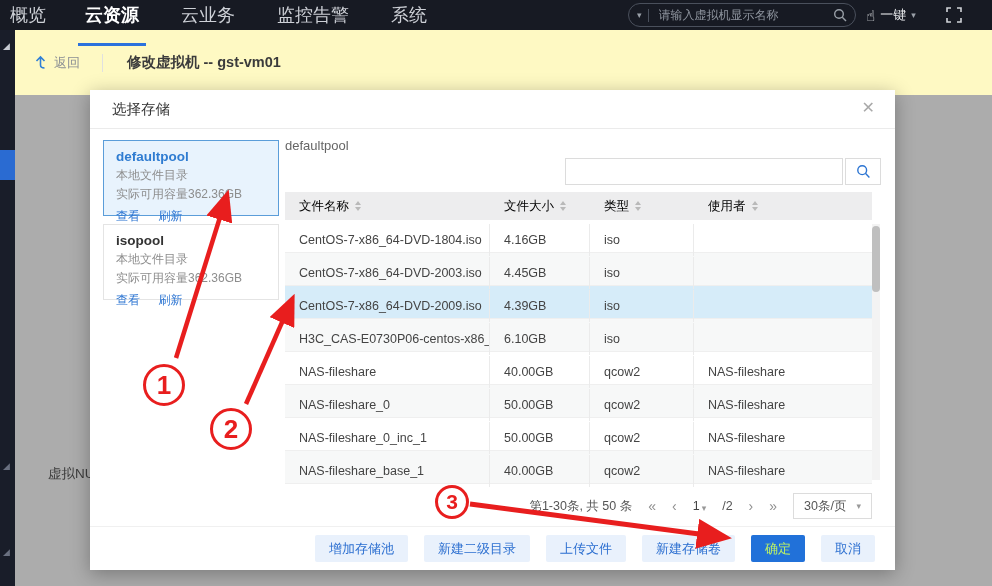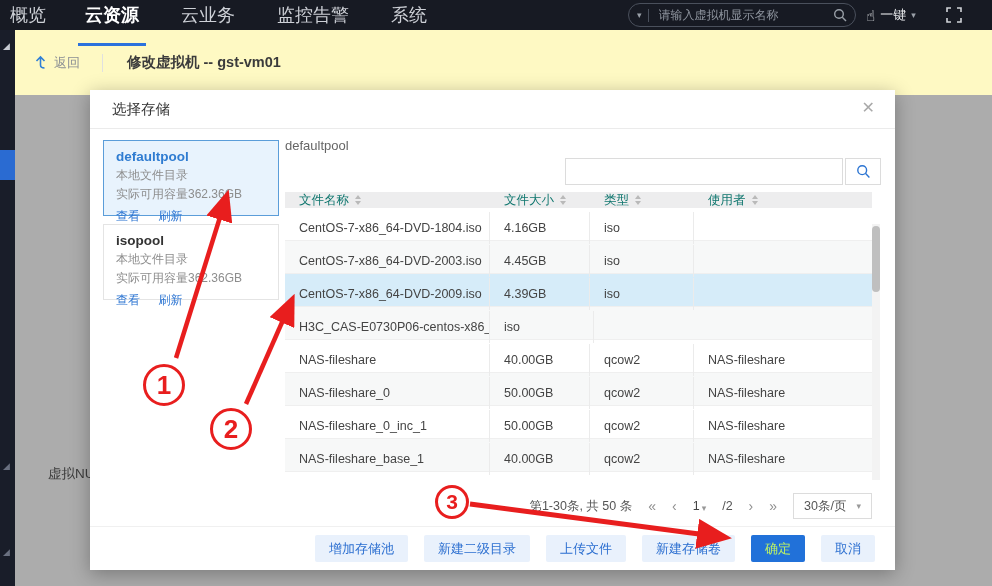--- a/index.html
+++ b/index.html
@@ -53,21 +53,21 @@
   .pool-meta{font-size:12px;color:#8d8d8d;line-height:16px;margin-top:3px;}
   .pool-links{margin-top:4px;}
   .pool-links span{color:#2b74d2;font-size:12px;margin-right:14px;cursor:pointer;}
   
   .pool-label{position:absolute;left:195px;top:48px;font-size:13px;color:#666;}
   .file-search{position:absolute;left:475px;top:68px;width:278px;height:27px;box-sizing:border-box;border:1px solid #dcdcdc;background:#fff;}
   .file-search input{width:100%;height:100%;border:none;outline:none;box-sizing:border-box;padding:0 8px;font-family:inherit;font-size:12.5px;color:#555;background:transparent;}
   .file-search-btn{position:absolute;left:755px;top:68px;width:36px;height:27px;box-sizing:border-box;border:1px solid #dcdcdc;background:#fff;display:flex;align-items:center;justify-content:center;cursor:pointer;}
   
   .ftable{position:absolute;left:195px;top:102px;width:587px;font-size:12.5px;}
-  .thead{display:flex;height:16px;background:#ededee;align-items:center;color:#0f766e;}
+  .thead{display:flex;height:28px;background:#ededee;align-items:center;color:#000000;}
   .th{display:flex;align-items:center;box-sizing:border-box;padding-left:14px;height:32px;cursor:pointer;}
   .trow{display:flex;height:32px;align-items:center;background:#fff;border-bottom:1px solid #efefef;cursor:pointer;}
   .trow.alt{background:#f7f8f8;}
   .trow.selected{background:#d6ecf9;}
   .td{box-sizing:border-box;padding-left:14px;height:32px;line-height:32px;color:#444;white-space:nowrap;overflow:hidden;border-right:1px solid #ebebeb;margin-top:8px;}
   .td:last-child{border-right:none;}
   .c1{width:205px;}.c2{width:100px;}.c3{width:104px;}.c4{width:178px;}
   .sort{display:inline-flex;flex-direction:column;gap:2px;margin-left:6px;}
   .sort i{width:0;height:0;border-left:3.5px solid transparent;border-right:3.5px solid transparent;}
   .sort .up{border-bottom:4px solid #b9b9b9;}
@@ -226,20 +226,21 @@
       <div class="td c4"></div>
     </div>
     <div class="trow selected">
       <div class="td c1">CentOS-7-x86_64-DVD-2009.iso</div>
       <div class="td c2">4.39GB</div>
       <div class="td c3">iso</div>
       <div class="td c4"></div>
     </div>
     <div class="trow alt">
       <div class="td c1">H3C_CAS-E0730P06-centos-x86_64.iso</div>
+      <div class="td c2">6.10GB</div>
       <div class="td c3">iso</div>
       <div class="td c4"></div>
     </div>
     <div class="trow">
       <div class="td c1">NAS-fileshare</div>
       <div class="td c2">40.00GB</div>
       <div class="td c3">qcow2</div>
       <div class="td c4">NAS-fileshare</div>
     </div>
     <div class="trow alt">

